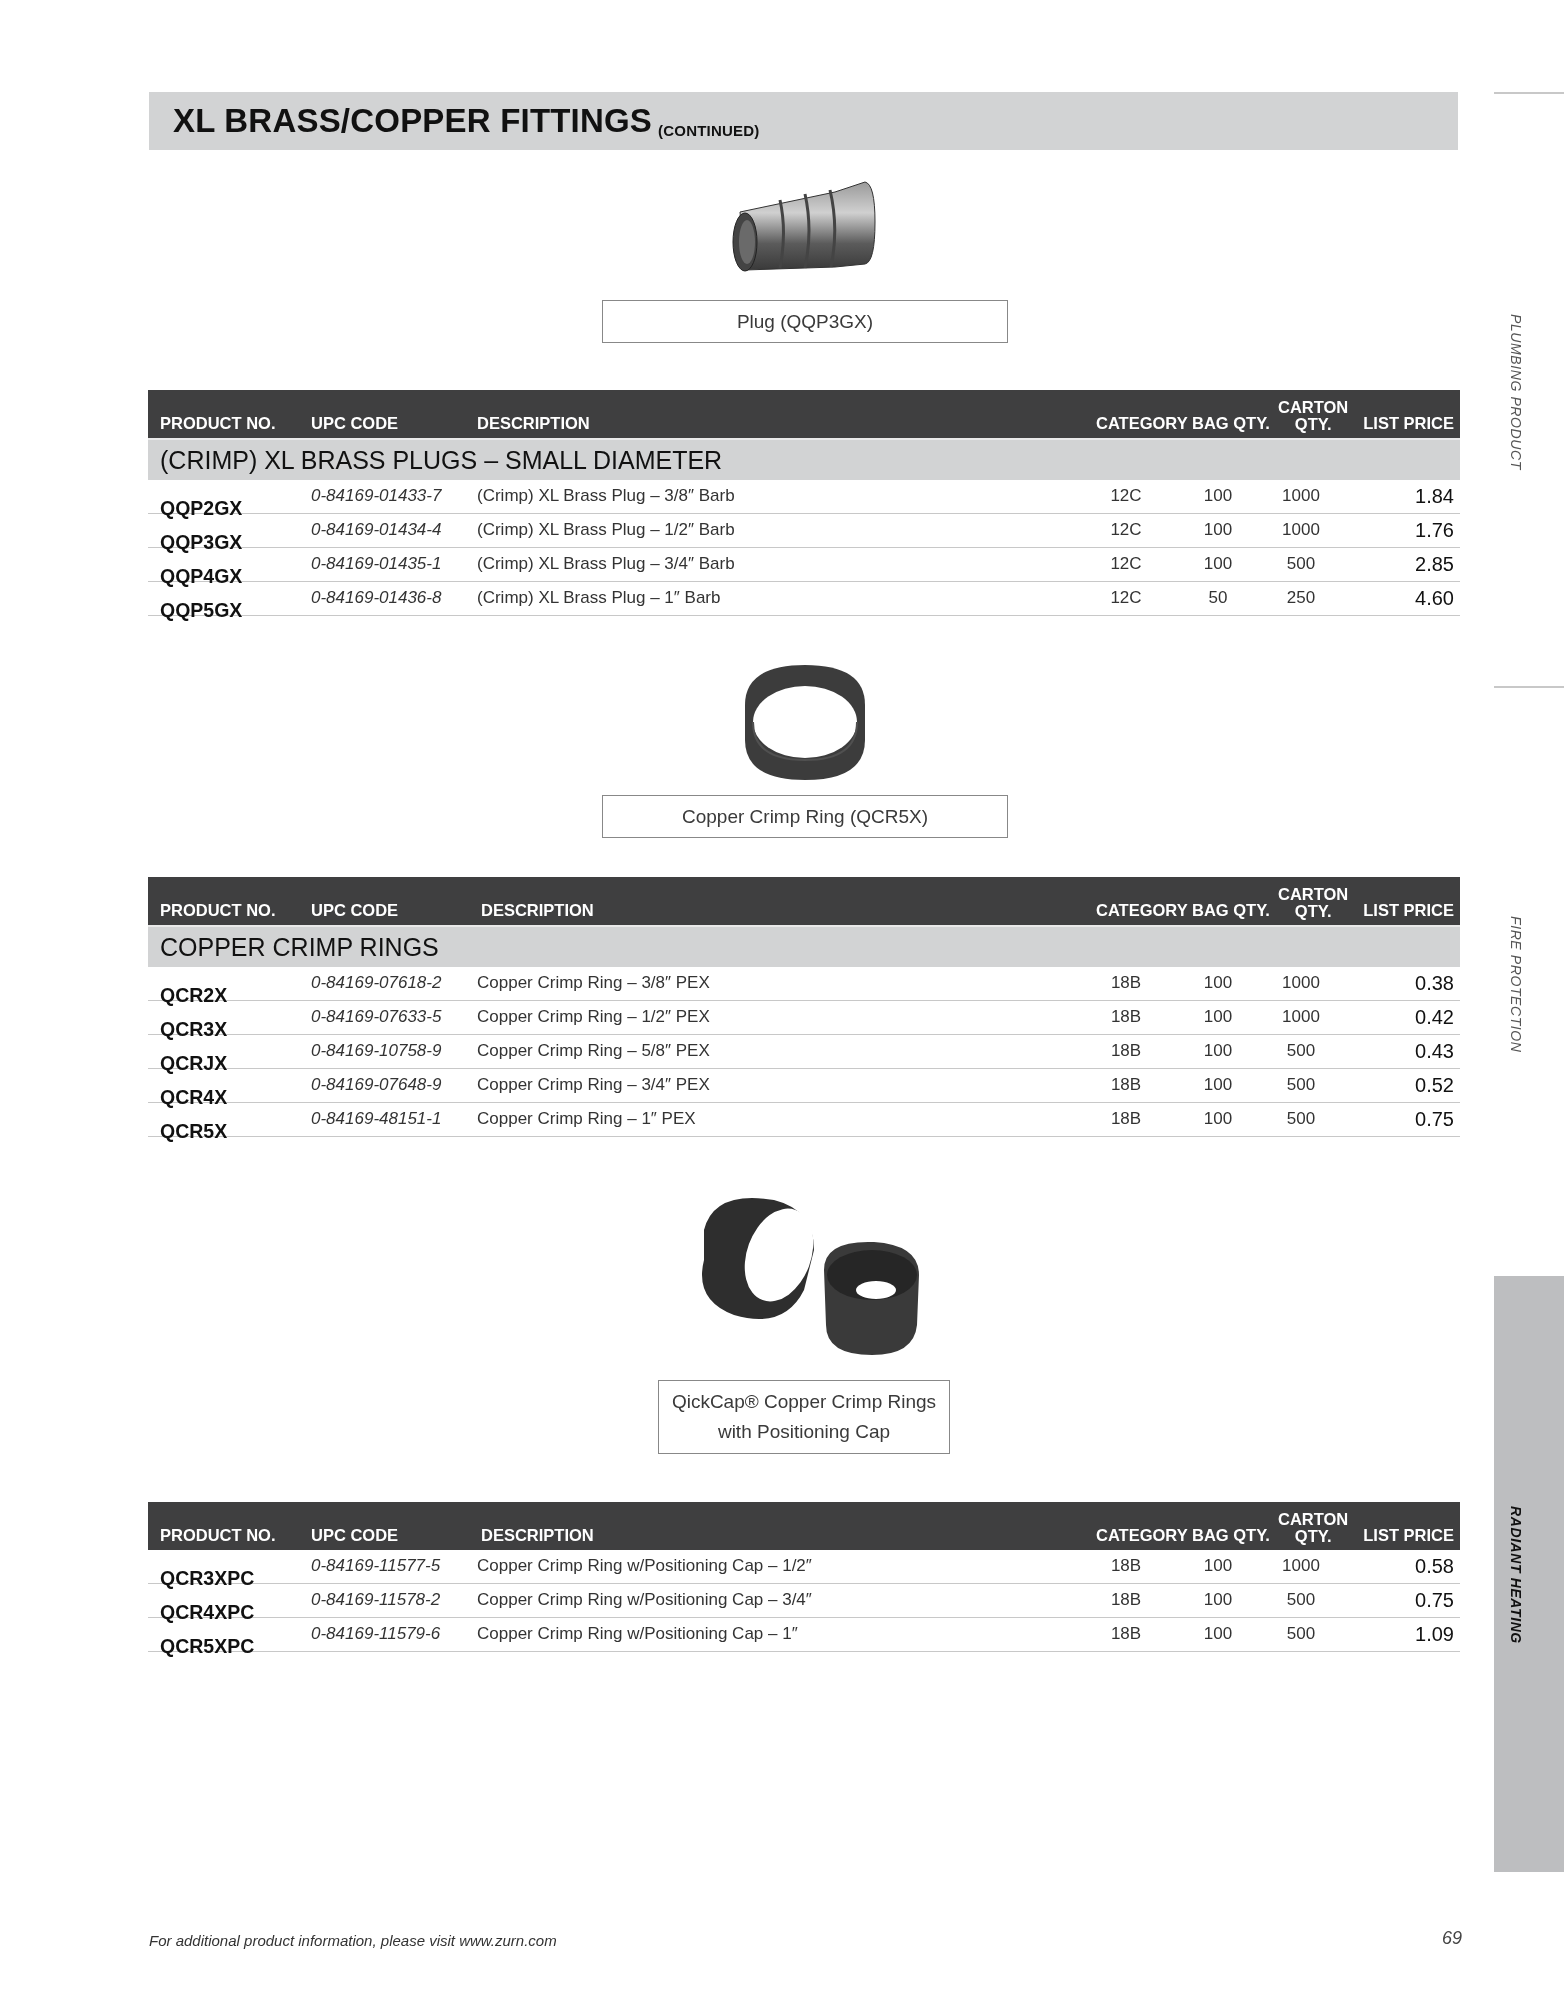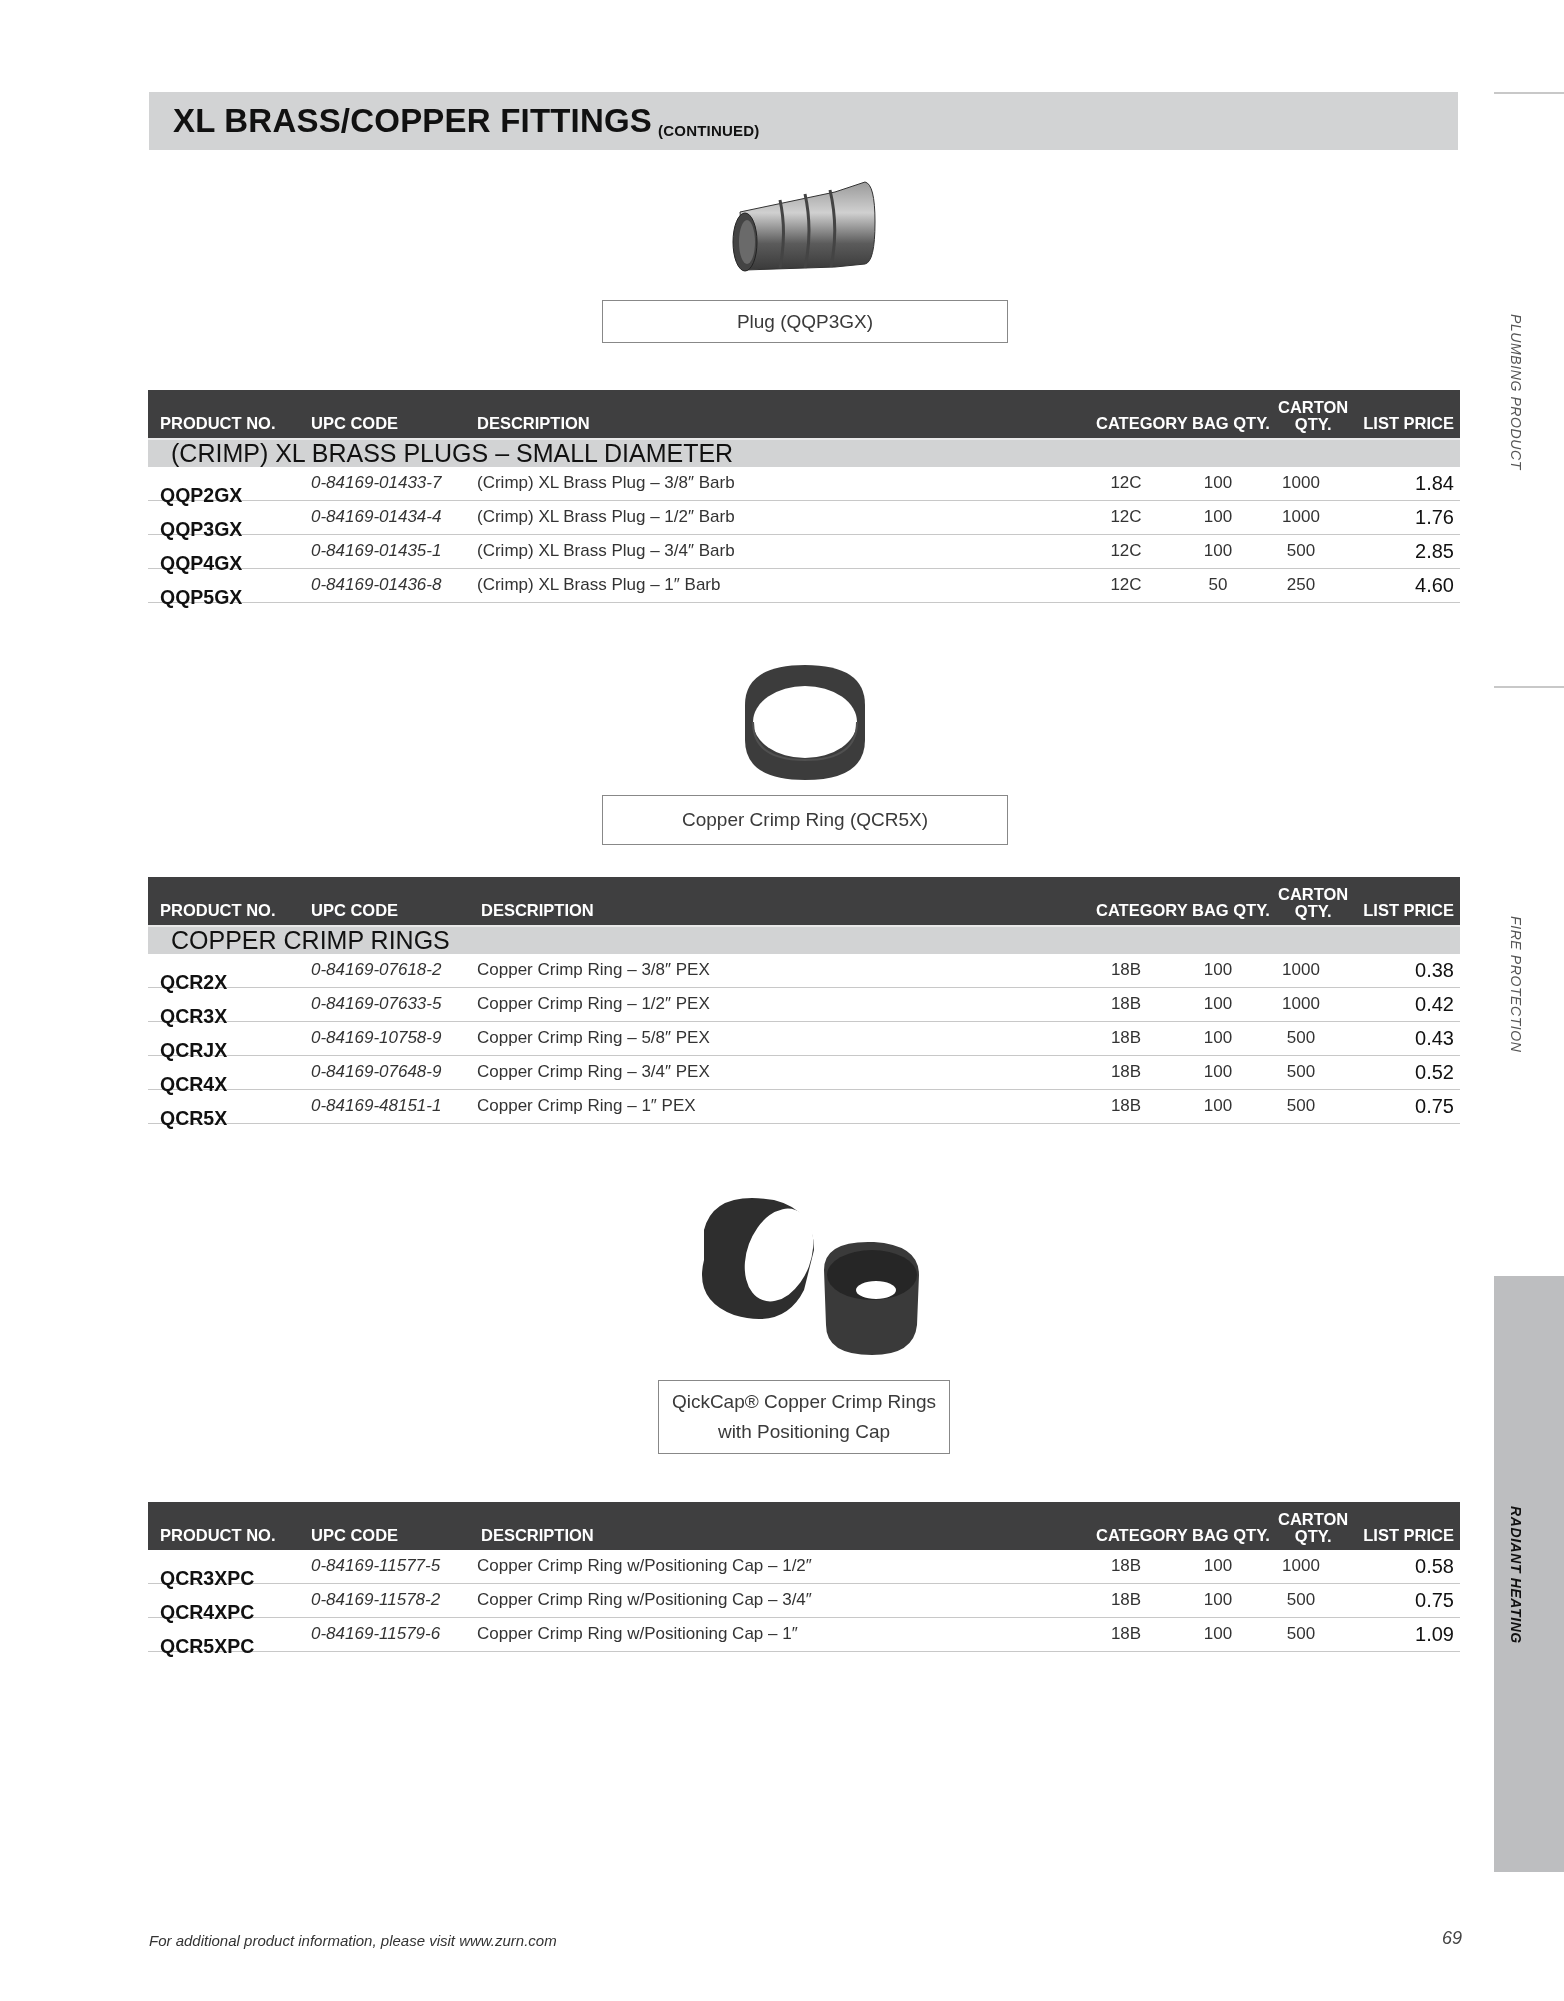--- a/index.html
+++ b/index.html
@@ -26,22 +26,22 @@
   }
 
   .ptable { position: absolute; left: 148px; width: 1312px; }
   .thead {
     background: #3f3f40; height: 48px; position: relative; color: #fff;
     font-weight: bold; font-size: 16.5px; font-family: "Liberation Sans", sans-serif;
   }
   .thead span { position: absolute; bottom: 5px; white-space: nowrap; }
   .thead .c-carton { text-align: center; line-height: 17px; }
   .sect {
-    background: #d2d3d4; height: 29px; display: flex; align-items: center;
-    font-size: 25px; color: #111; padding-left: 23px; box-sizing: border-box;
+    background: #d2d3d4; height: 42px; display: flex; align-items: center;
+    font-size: 25px; color: #111; padding-left: 12px; box-sizing: border-box;
     border-top: 2px solid #e9e9e9;
   }
   .sect sup { font-size: 10px; vertical-align: 10px; }
   .row { position: relative; height: 33px; border-bottom: 1.5px solid #c8c8c8; font-size: 17px; }
   .row span { position: absolute; top: 6px; white-space: nowrap; }
   .row .c-prod { left: 12px; font-weight: bold; font-size: 19.5px; top: 5px; color: #111; margin-top: 12px; }
   .row .c-upc { left: 163px; color: #333; font-style: italic; }
   .row .c-desc { left: 329px; color: #333; }
   .row .c-cat { left: 948px; width: 60px; text-align: center; color: #333; }
   .row .c-bag { left: 1040px; width: 60px; text-align: center; color: #333; }
@@ -138,21 +138,21 @@
       <span class="c-price">4.60</span>
     </div>
 </div>
 
 <div class="figure" style="left:602px; top:660px; width:406px;">
   <svg width="140" height="125" viewBox="0 0 140 125">
     <path d="M10 45 Q10 5 70 5 Q130 5 130 45 L130 80 Q130 120 70 120 Q10 120 10 80 Z" fill="#3c3c3c"></path>
     <ellipse cx="70" cy="62" rx="52" ry="36" fill="#ffffff"></ellipse>
     <path d="M18 62 Q18 100 70 100 Q122 100 122 62" stroke="#505050" stroke-width="2" fill="none"></path>
   </svg>
-  <div class="caption" style="width:406px; height:50px; margin-top:10px;">
+  <div class="caption" style="width:406px; height:43px; margin-top:10px;">
     <span>Copper Crimp Ring (QCR5X)</span>
   </div>
 </div>
 
 <div class="ptable" style="top:877px;">
   <div class="thead">
     <span style="left:12px">PRODUCT NO.</span>
     <span style="left:163px">UPC CODE</span>
     <span style="left:333px">DESCRIPTION</span>
     <span style="left:948px">CATEGORY</span>

